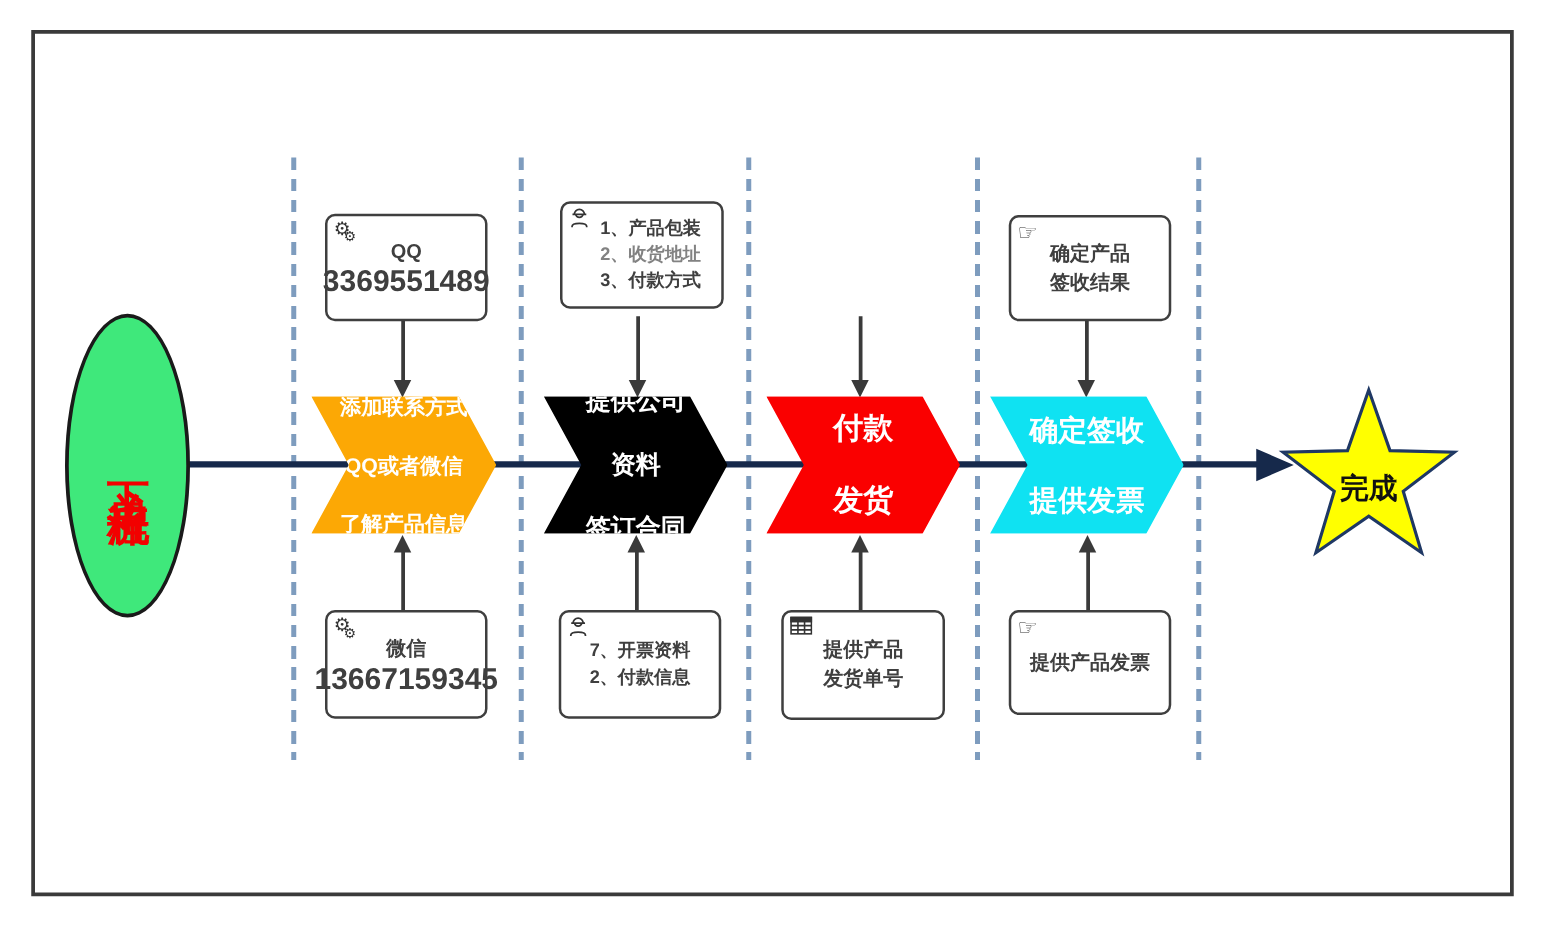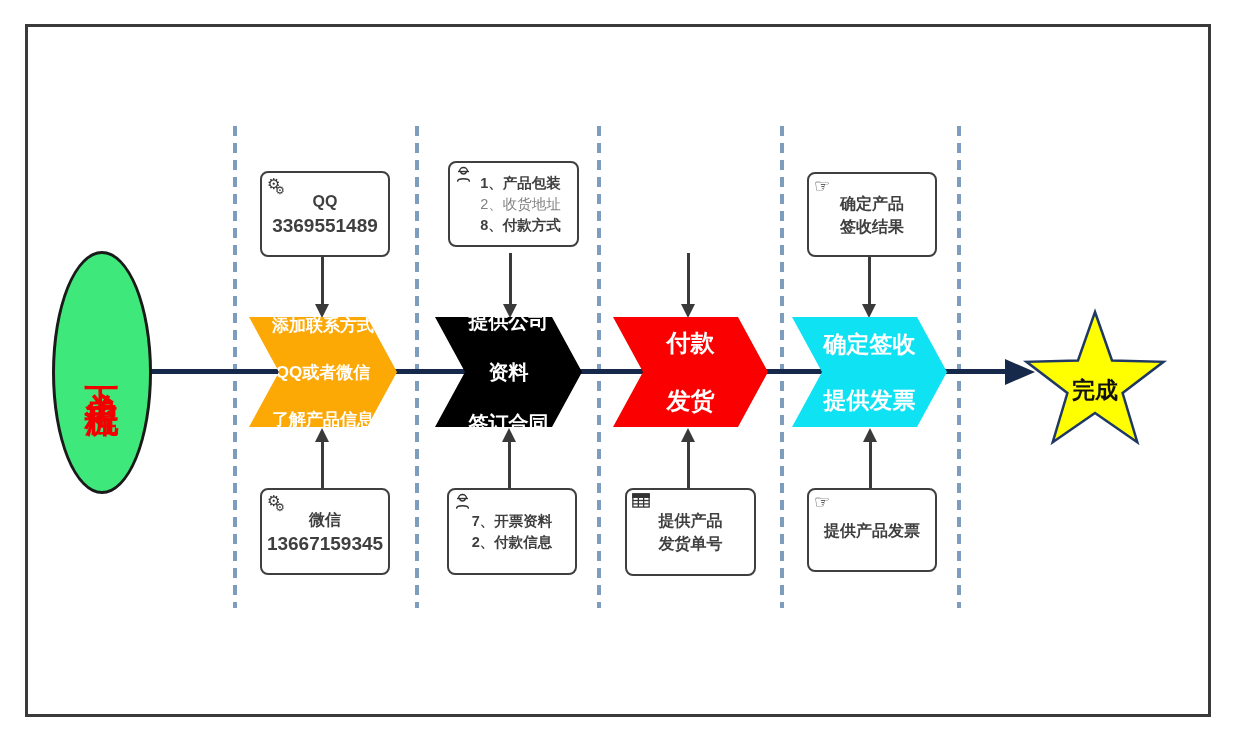--- a/index.html
+++ b/index.html
@@ -41,25 +41,25 @@
   .note .icon{position:absolute;left:5px;top:3px;}
   .b1{left:260px;top:171px;width:126px;height:82px;}
   .b2{left:448px;top:161px;width:127px;height:82px;align-items:flex-start;padding-left:0;}
   .b3{left:627px;top:172px;width:124px;height:81px;}
   .b4{left:807px;top:172px;width:126px;height:81px;}
   .b5{left:260px;top:488px;width:126px;height:83px;}
   .b6{left:447px;top:488px;width:126px;height:83px;align-items:flex-start;}
   .b7{left:625px;top:488px;width:127px;height:84px;}
   .b8{left:807px;top:488px;width:126px;height:80px;}
   .ln-md{font-size:16px;line-height:23px;}
-  .ln-lg{font-size:19px;line-height:25px;}
+  .ln-lg{font-size:24px;line-height:25px;}
   .ln-sm{font-size:14.5px;line-height:21px;}
   .numbered{align-self:center;text-align:left;}
   .b2 .numbered{margin-left:14px;}
-  .muted{color:#828282;font-weight:normal;}
+  .muted{color:#828282;font-weight:bold;}
 
   .gear-wrap{font-size:15px;line-height:15px;color:#333;font-weight:normal;}
   .gear2{position:absolute;left:8px;top:7px;font-size:11px;color:#333;}
   .hand-glyph{font-size:18px;line-height:18px;color:#333;font-weight:normal;}
 
   
   .vline{position:absolute;width:3px;background:#3a3a3a;z-index:1;}
   .head-down{position:absolute;width:0;height:0;z-index:1;
              border-left:7px solid transparent;border-right:7px solid transparent;border-top:14px solid #3a3a3a;}
   .head-up{position:absolute;width:0;height:0;z-index:1;
@@ -116,21 +116,21 @@
     <span class="icon">
       <svg width="17" height="17" viewBox="0 0 16 16" fill="none" stroke="#333" stroke-width="1.3">
         <path d="M4.2 5.2 a3.8 3.8 0 0 1 7.6 0"></path>
         <line x1="2.8" y1="5.2" x2="13.2" y2="5.2"></line>
         <path d="M5.2 5.2 a2.9 3.1 0 0 0 5.6 0"></path>
         <path d="M2.5 14.8 v-0.6 c0-3 11-3 11 0 v0.6"></path>
       </svg>
     </span>
     <span class="ln-sm numbered">1、产品包装</span>
     <span class="ln-sm numbered muted">2、收货地址</span>
-    <span class="ln-sm numbered">8、付款方式</span>
+    <span class="ln-sm numbered">3、付款方式</span>
   </div>
   <div class="note b4">
     <span class="icon hand-glyph">☞</span>
     <span class="ln-md">确定产品</span>
     <span class="ln-md">签收结果</span>
   </div>
 
   <div class="note b5">
     <span class="icon gear-wrap">⚙<span class="gear2">⚙</span></span>
     <span class="ln-md">微信</span>

